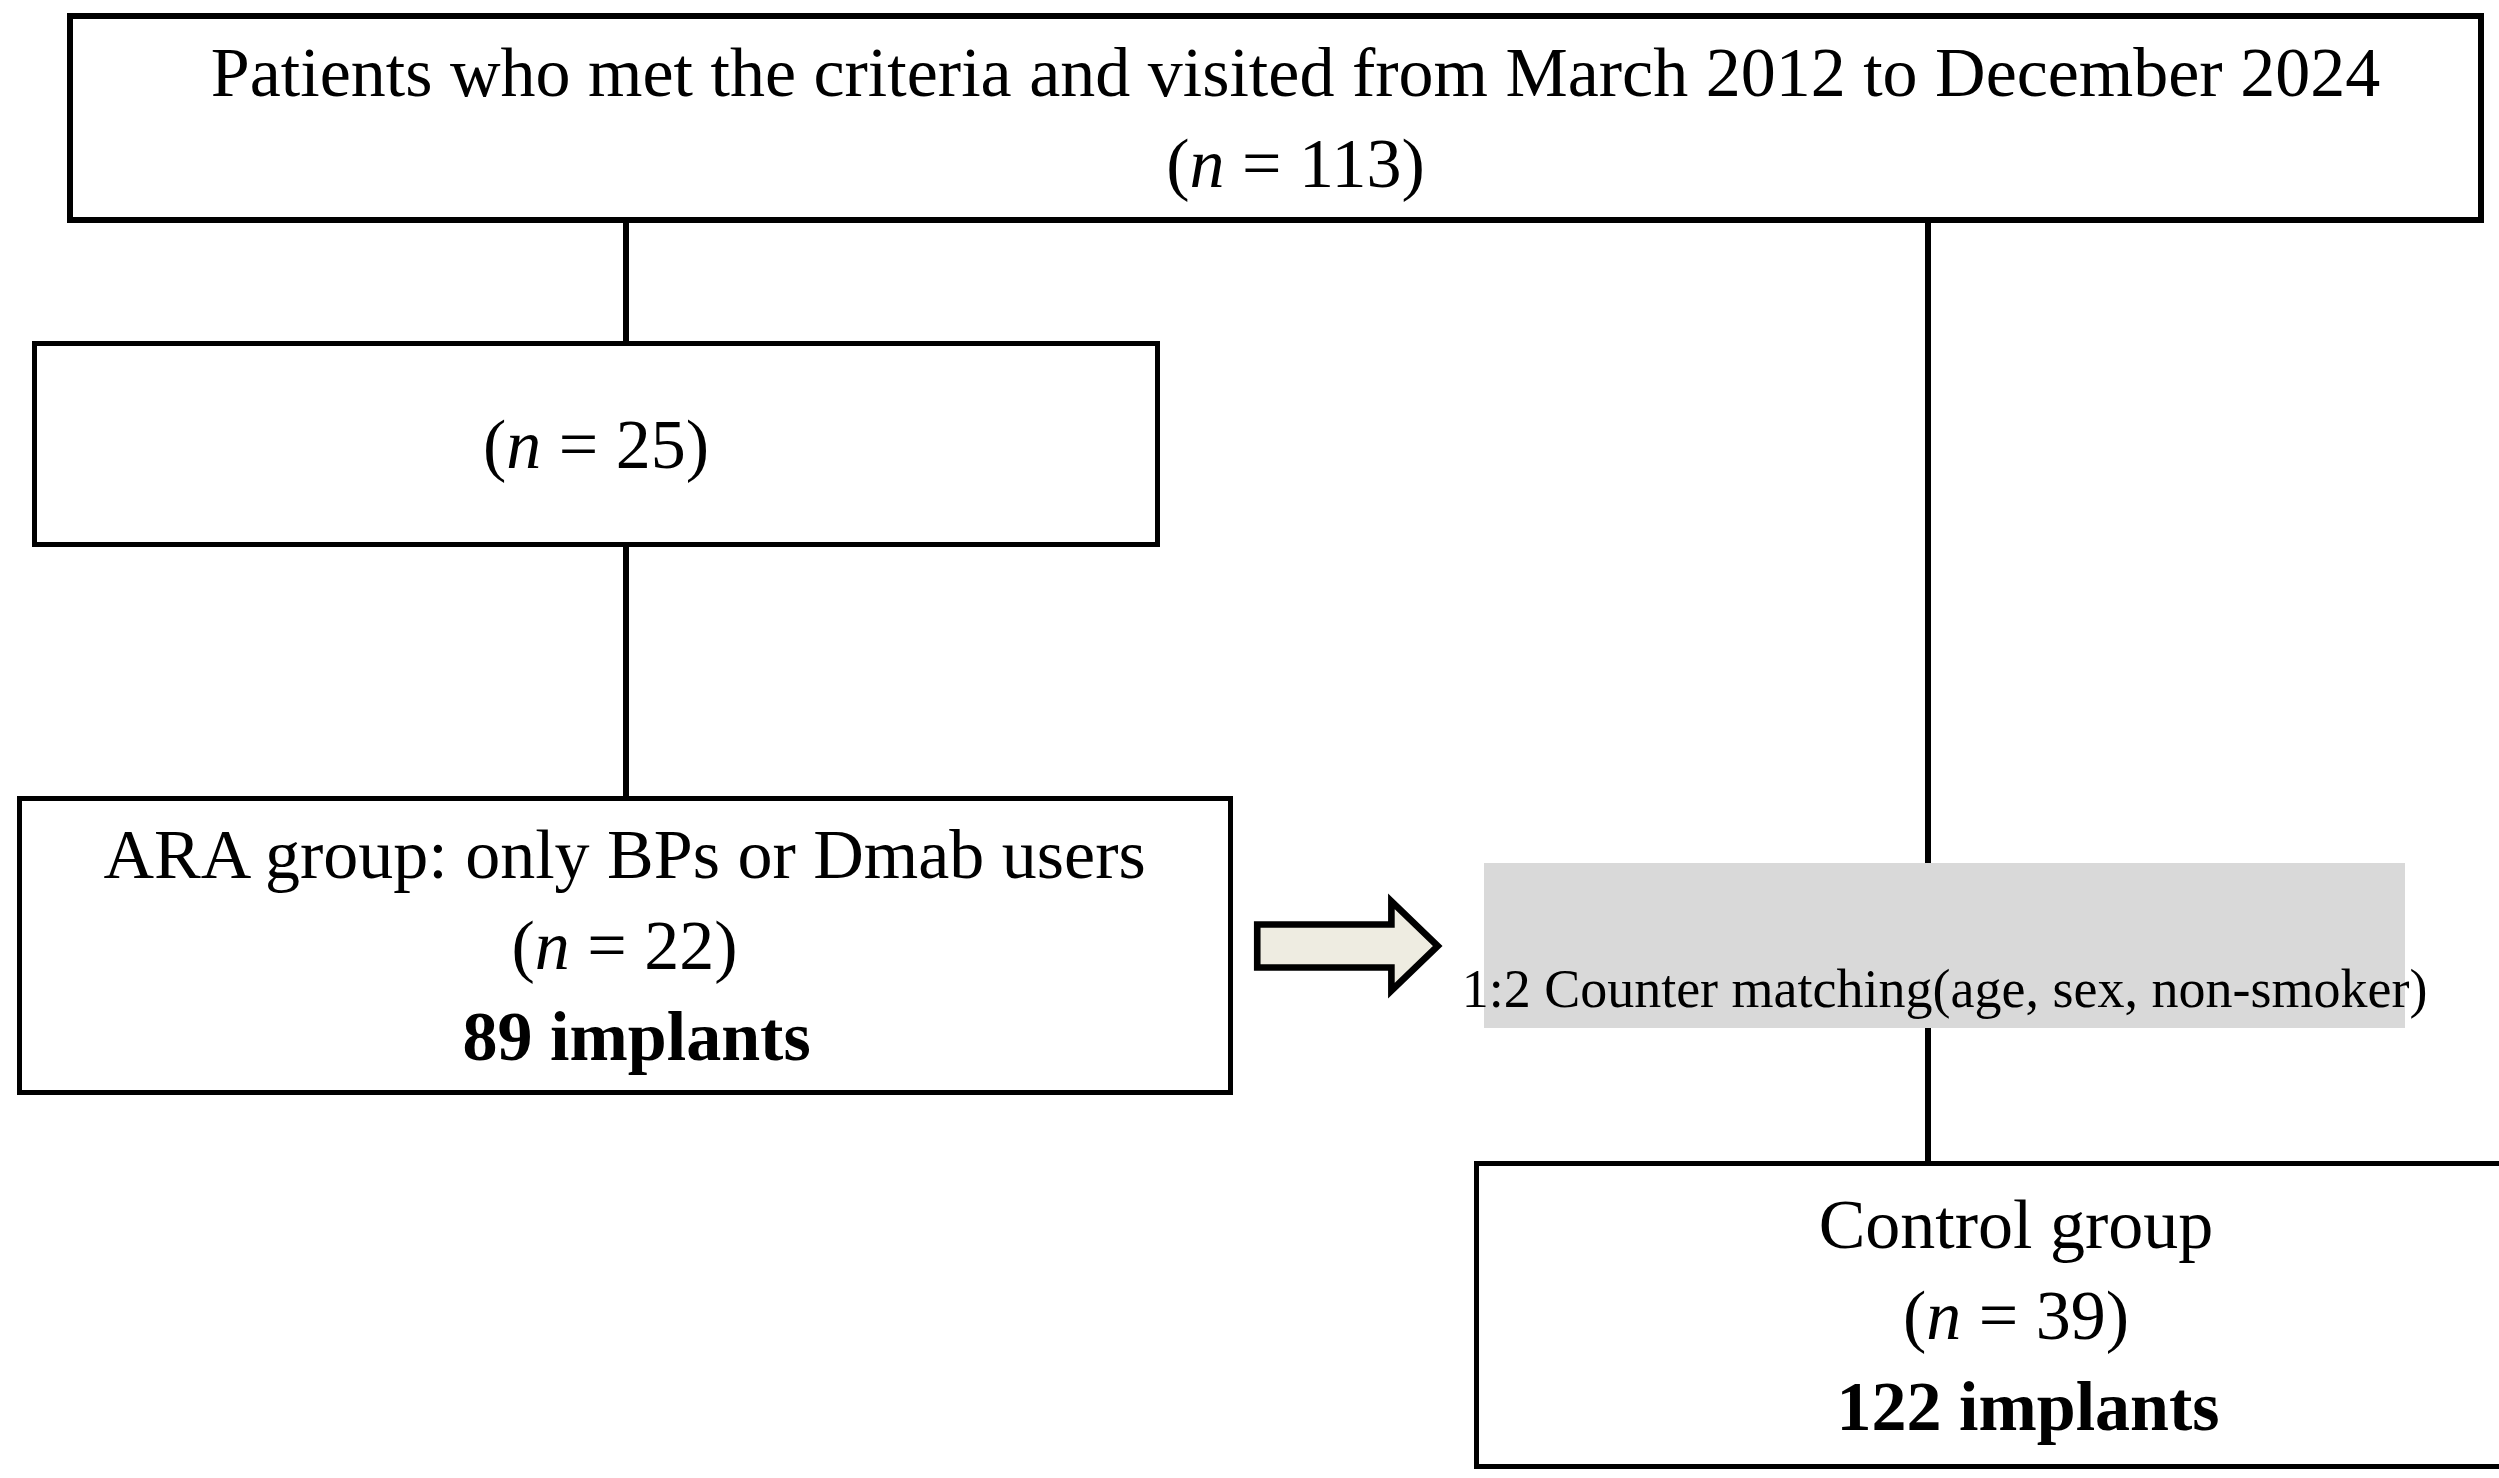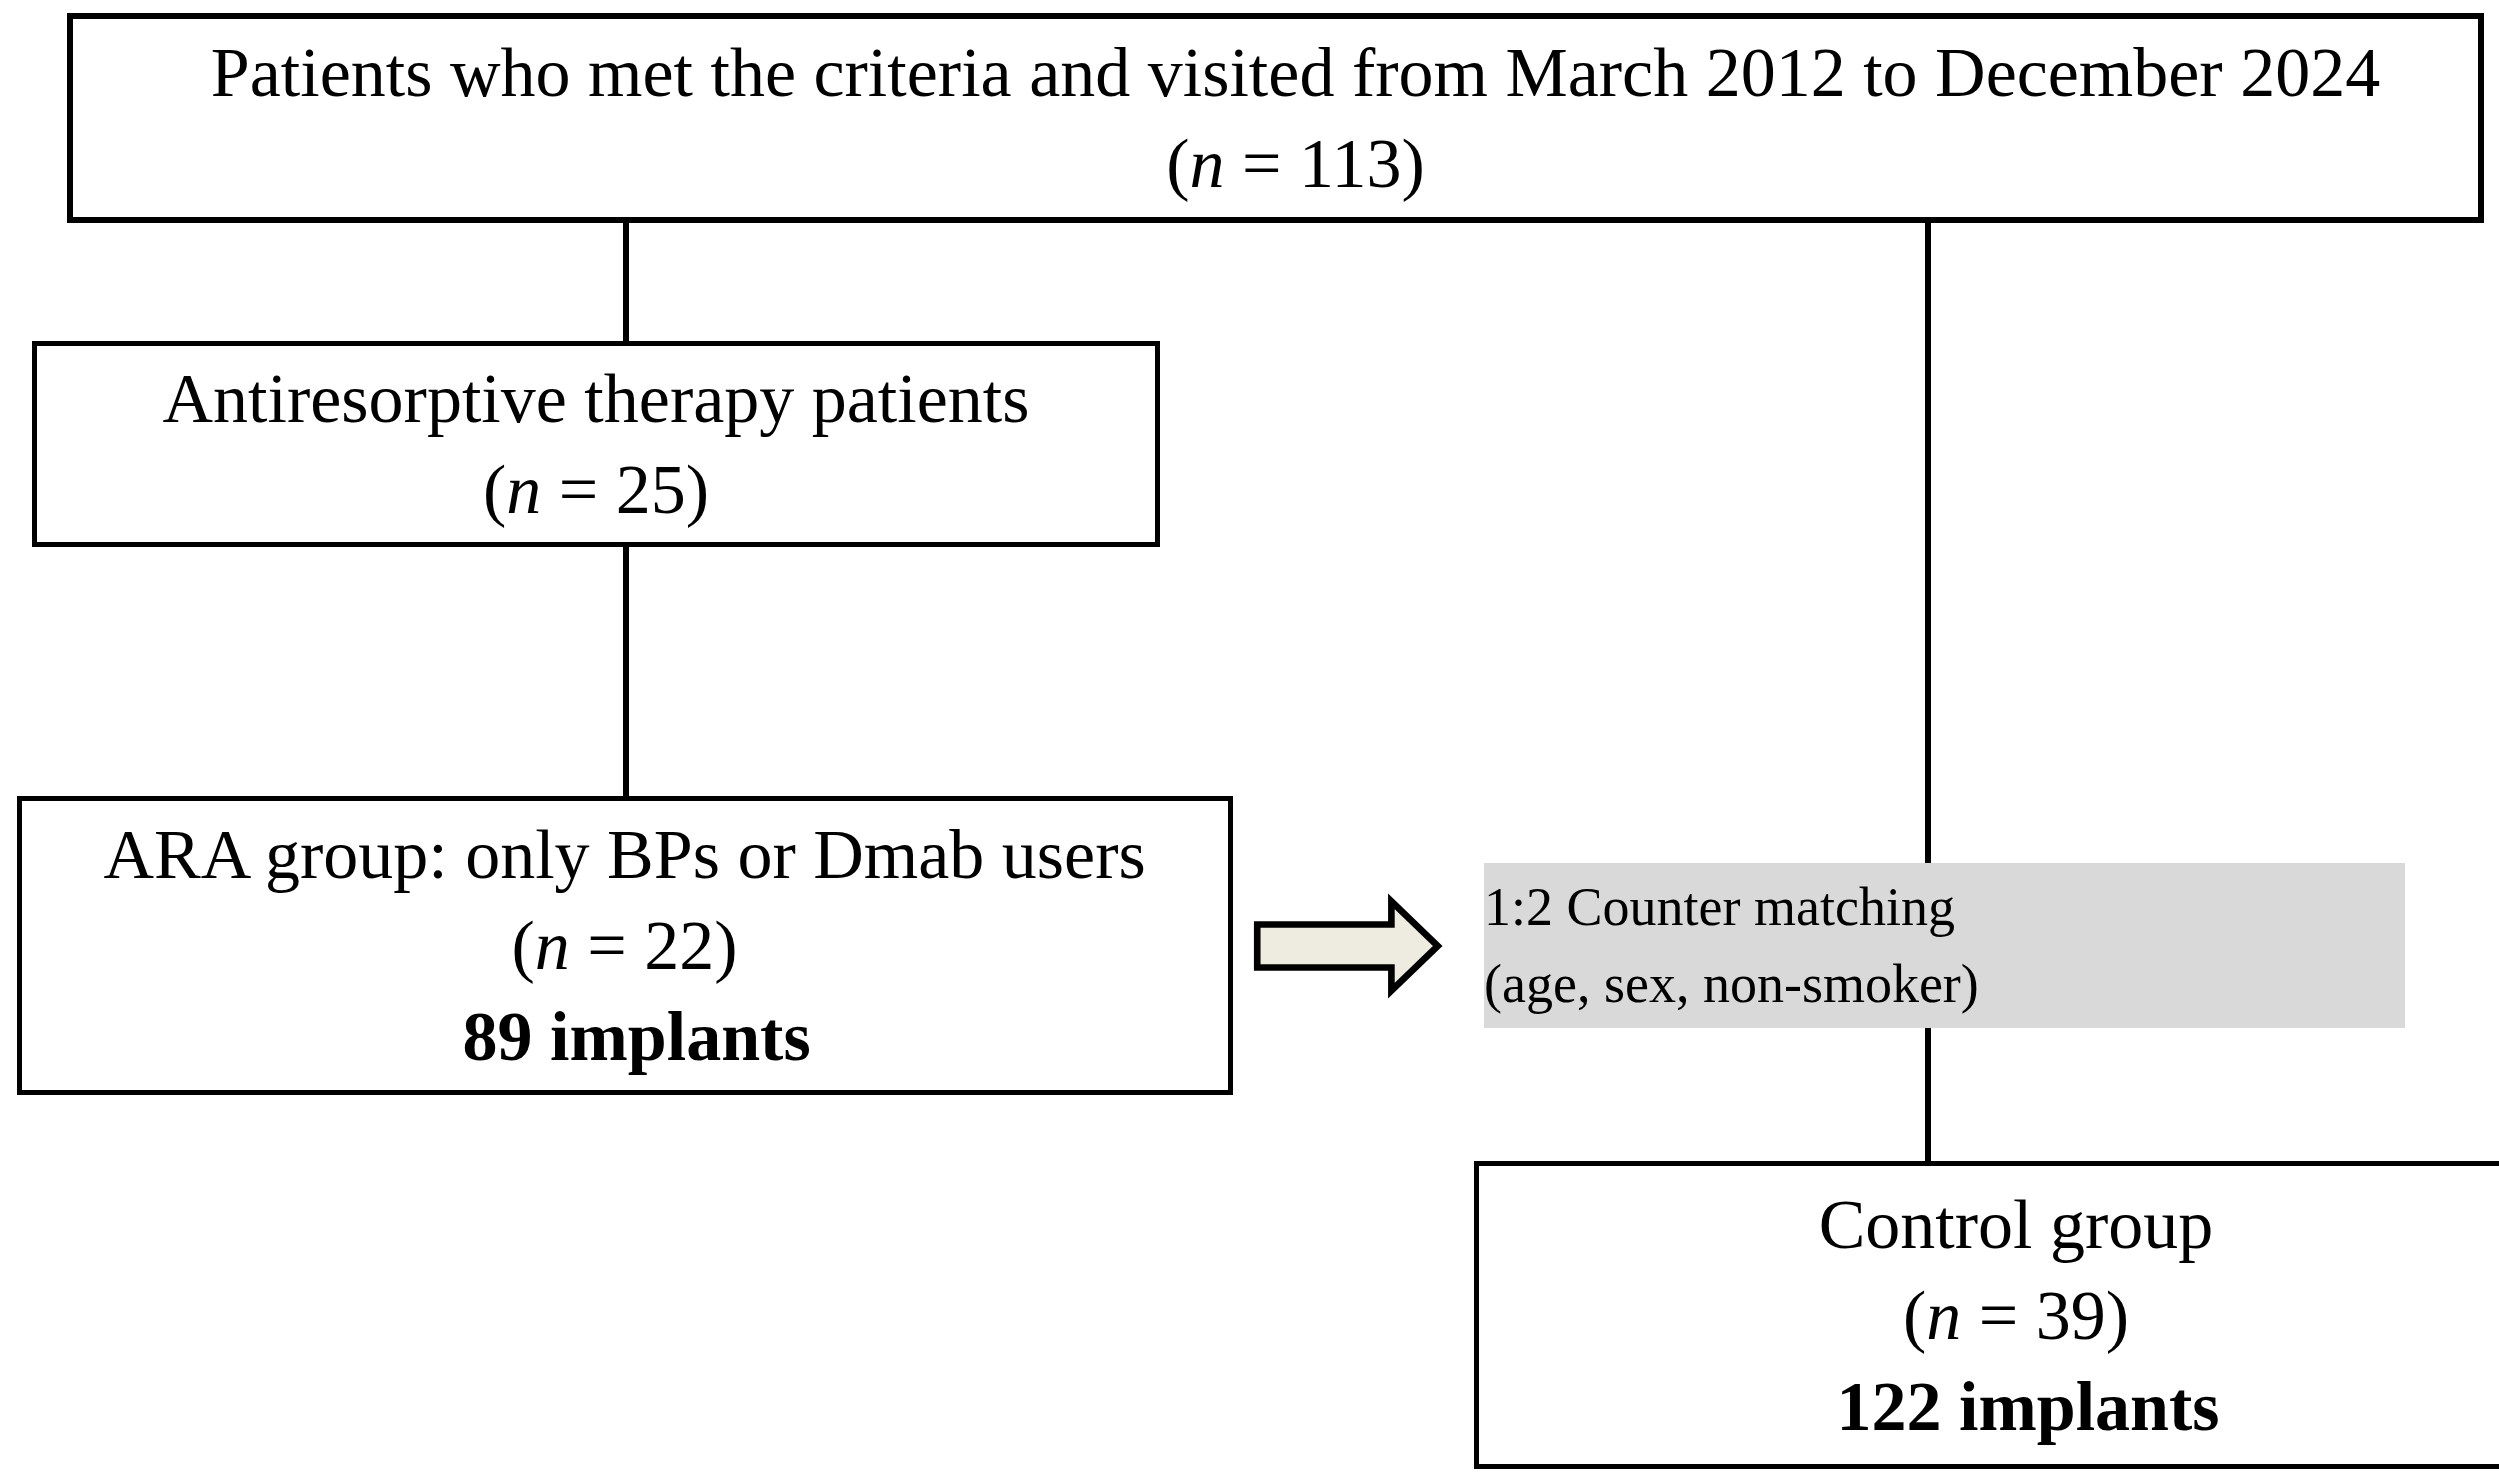--- a/index.html
+++ b/index.html
@@ -22,22 +22,22 @@
     display: flex;
     flex-direction: column;
     align-items: center;
     justify-content: center;
     text-align: center;
   }
 
   .graybox {
     position: absolute;
     display: flex;
-    flex-direction: column;
-    align-items: flex-start;
+    flex-direction: row;
+    align-items: flex-end;
     justify-content: center;
     text-align: center;
   }
 
   .fs-main  { font-size: 70px; line-height: 1.3; white-space: nowrap; }
   .fs-small { font-size: 54px; line-height: 1.42; white-space: nowrap; }
   .bold     { font-weight: bold; margin-left: 24px; }
   .nvar     { font-style: italic; }
 
   .vline { position: absolute; width: 5.8px; background: #000000; }
@@ -59,21 +59,20 @@
 <div class="canvas">
 
   <div class="wbox fs-main" id="box-eligible">
     <div>Patients who met the criteria and visited from March 2012 to December 2024</div>
     <div><span>(</span><span class="nvar">n</span><span> = 113)</span></div>
   </div>
 
   <div class="vline" id="conn-l1" style="background-color: rgb(0, 0, 0);"></div>
 
   <div class="wbox fs-main" id="box-art">
-    <div>Antiresorptive therapy patients</div>
     <div><span>(</span><span class="nvar">n</span><span> = 25)</span></div>
   </div>
 
   <div class="vline" id="conn-l2" style="background-color: rgb(0, 0, 0);"></div>
 
   <div class="wbox fs-main" id="box-ara">
     <div>ARA group: only BPs or Dmab users</div>
     <div><span>(</span><span class="nvar">n</span><span> = 22)</span></div>
     <div class="bold">89 implants</div>
   </div>

